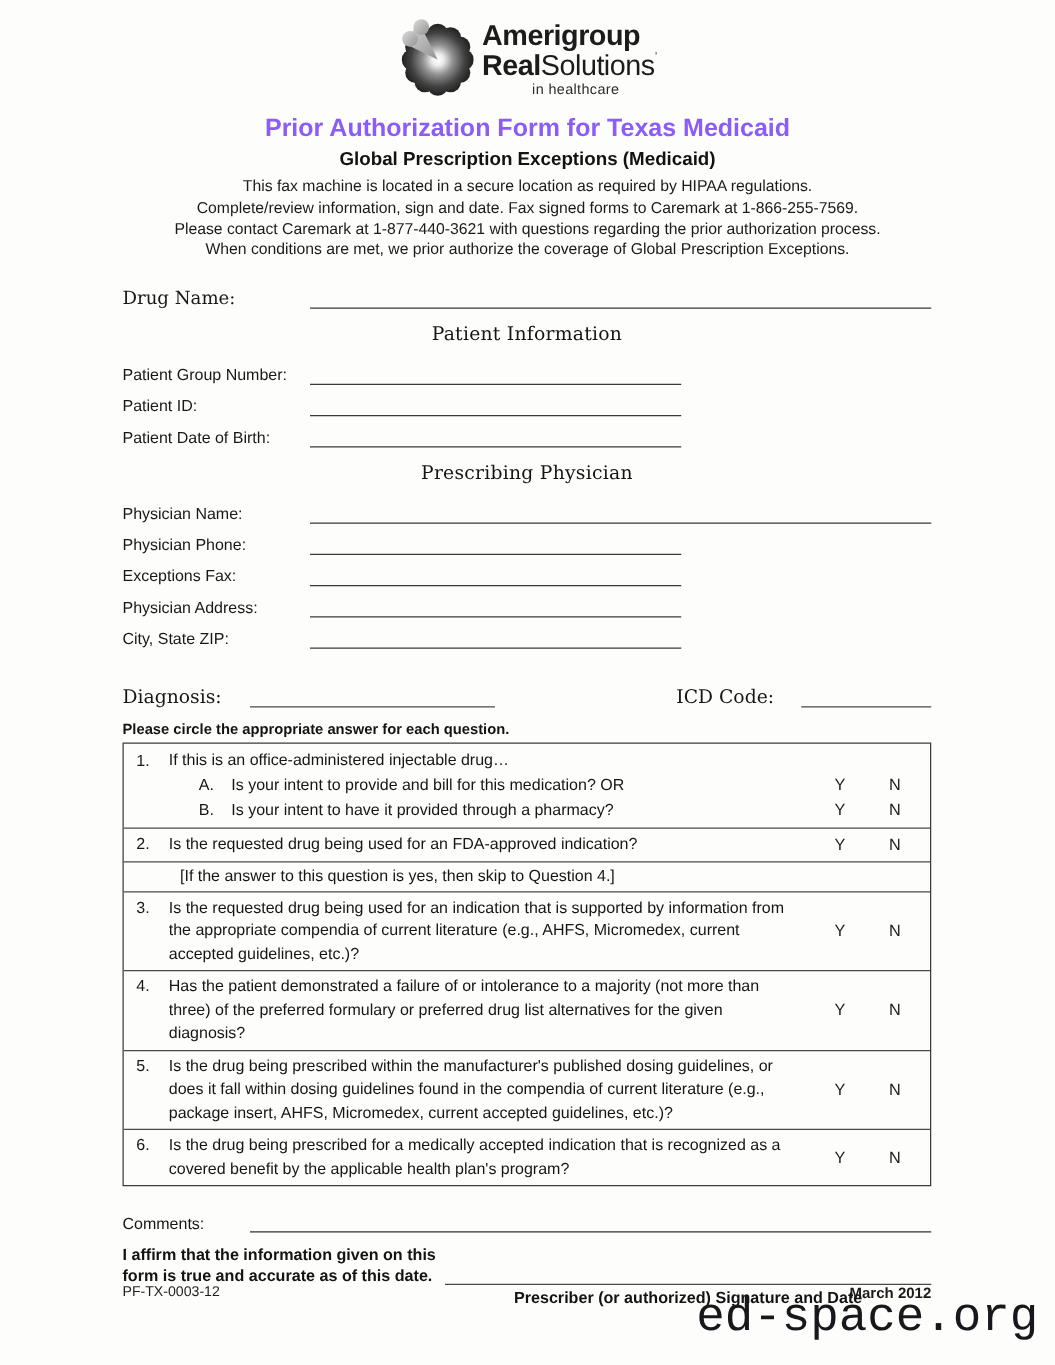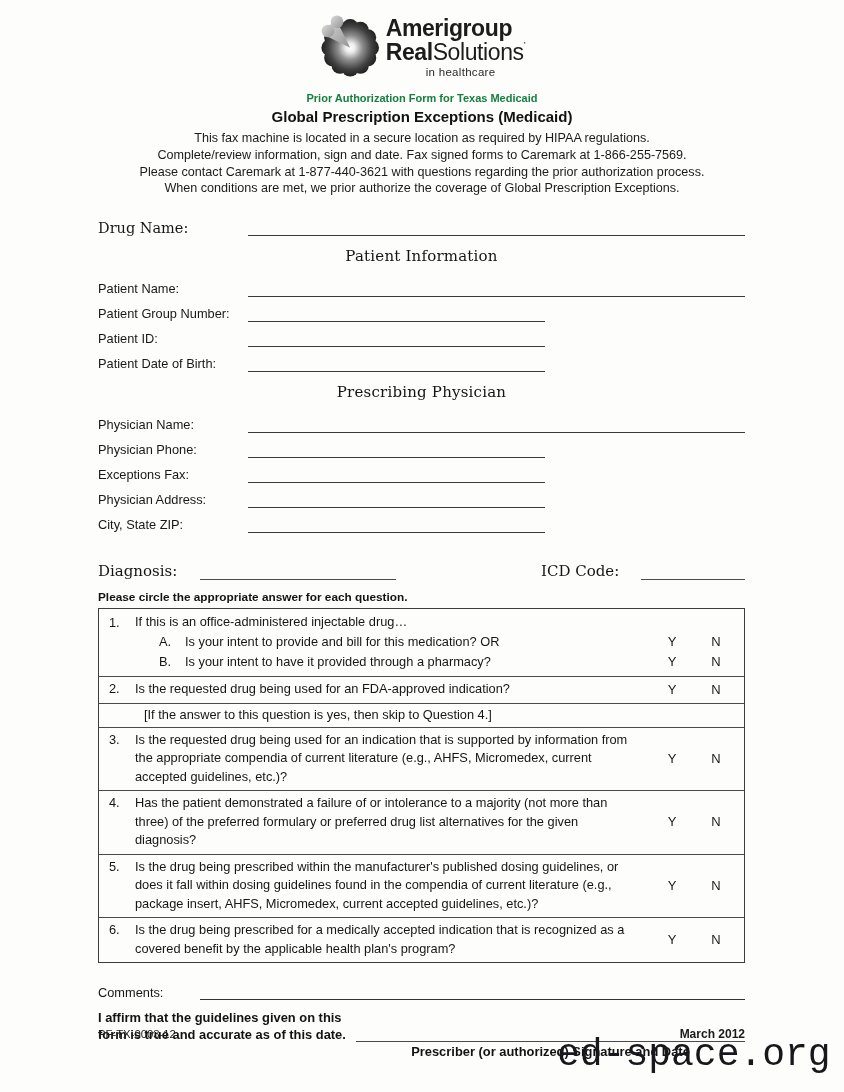--- a/index.html
+++ b/index.html
@@ -15,21 +15,21 @@
   .logo-row { display:flex; justify-content:center; align-items:center; padding-top:13px; gap:7px; }
   .logo-mark { width:60px; height:66px; flex:0 0 auto; }
   .logo-text { line-height:1; padding-top:4px; }
   .logo-l1 { font-weight:bold; font-size:23px; letter-spacing:-0.4px; color:#1c1c1c; }
   .logo-l2 { font-size:23px; letter-spacing:-0.4px; color:#1c1c1c; margin-top:1px; }
   .logo-l2 .bold { font-weight:bold; }
   .logo-tm { font-size:9px; vertical-align:top; }
   .logo-l3 { font-size:11.5px; color:#2a2a2a; margin-top:3px; letter-spacing:0.3px;padding-left:40px; }
 
   
-  .title { text-align:center; font-size:11px; font-weight:bold; margin-top:13px; color:#15803d; }
+  .title { text-align:center; font-size:20px; font-weight:bold; margin-top:13px; color:#8b5cf6; }
   .subtitle { text-align:center; font-size:15px; font-weight:bold; margin-top:4px; color:#121212; }
   .instructions { margin-top:5px; }
   .instr { text-align:center; font-size:12.6px; line-height:16.8px; color:#1b1b1b; }
 
   
   .frow { display:flex; align-items:flex-end; height:25px; }
   .frow-drug { margin-top:17px; height:22px; }
   .flabel { width:150px; font-size:12.8px; color:#181818; padding-bottom:1px; }
   .flabel-serif { font-family:"DejaVu Serif", serif; font-size:14.5px; width:150px; padding-bottom:0; }
   .fill { border-bottom:1.4px solid #3a3a3a; height:14px; }
@@ -148,24 +148,20 @@
   <div class="content">
 
     <div class="frow frow-drug">
       <span class="flabel flabel-serif">Drug Name:</span>
       <span class="fill fill-long"></span>
     </div>
 
     <div class="section-heading">Patient Information</div>
 
     <div class="frow">
-      <span class="flabel">Patient Name:</span>
-      <span class="fill fill-long"></span>
-    </div>
-    <div class="frow">
       <span class="flabel">Patient Group Number:</span>
       <span class="fill fill-short"></span>
     </div>
     <div class="frow">
       <span class="flabel">Patient ID:</span>
       <span class="fill fill-short"></span>
     </div>
     <div class="frow">
       <span class="flabel">Patient Date of Birth:</span>
       <span class="fill fill-short"></span>
@@ -277,21 +273,21 @@
 
     </div>
 
     <div class="comments-row">
       <span class="comments-label">Comments:</span>
       <span class="comments-fill"></span>
     </div>
 
     <div class="sig-block">
       <div class="affirm">
-        <div>I affirm that the guidelines given on this</div>
+        <div>I affirm that the information given on this</div>
         <div>form is true and accurate as of this date.</div>
       </div>
       <div class="sig-col">
         <div class="sig-line"></div>
         <div class="sig-label">Prescriber (or authorized) Signature and Date</div>
       </div>
     </div>
 
   </div>
 

